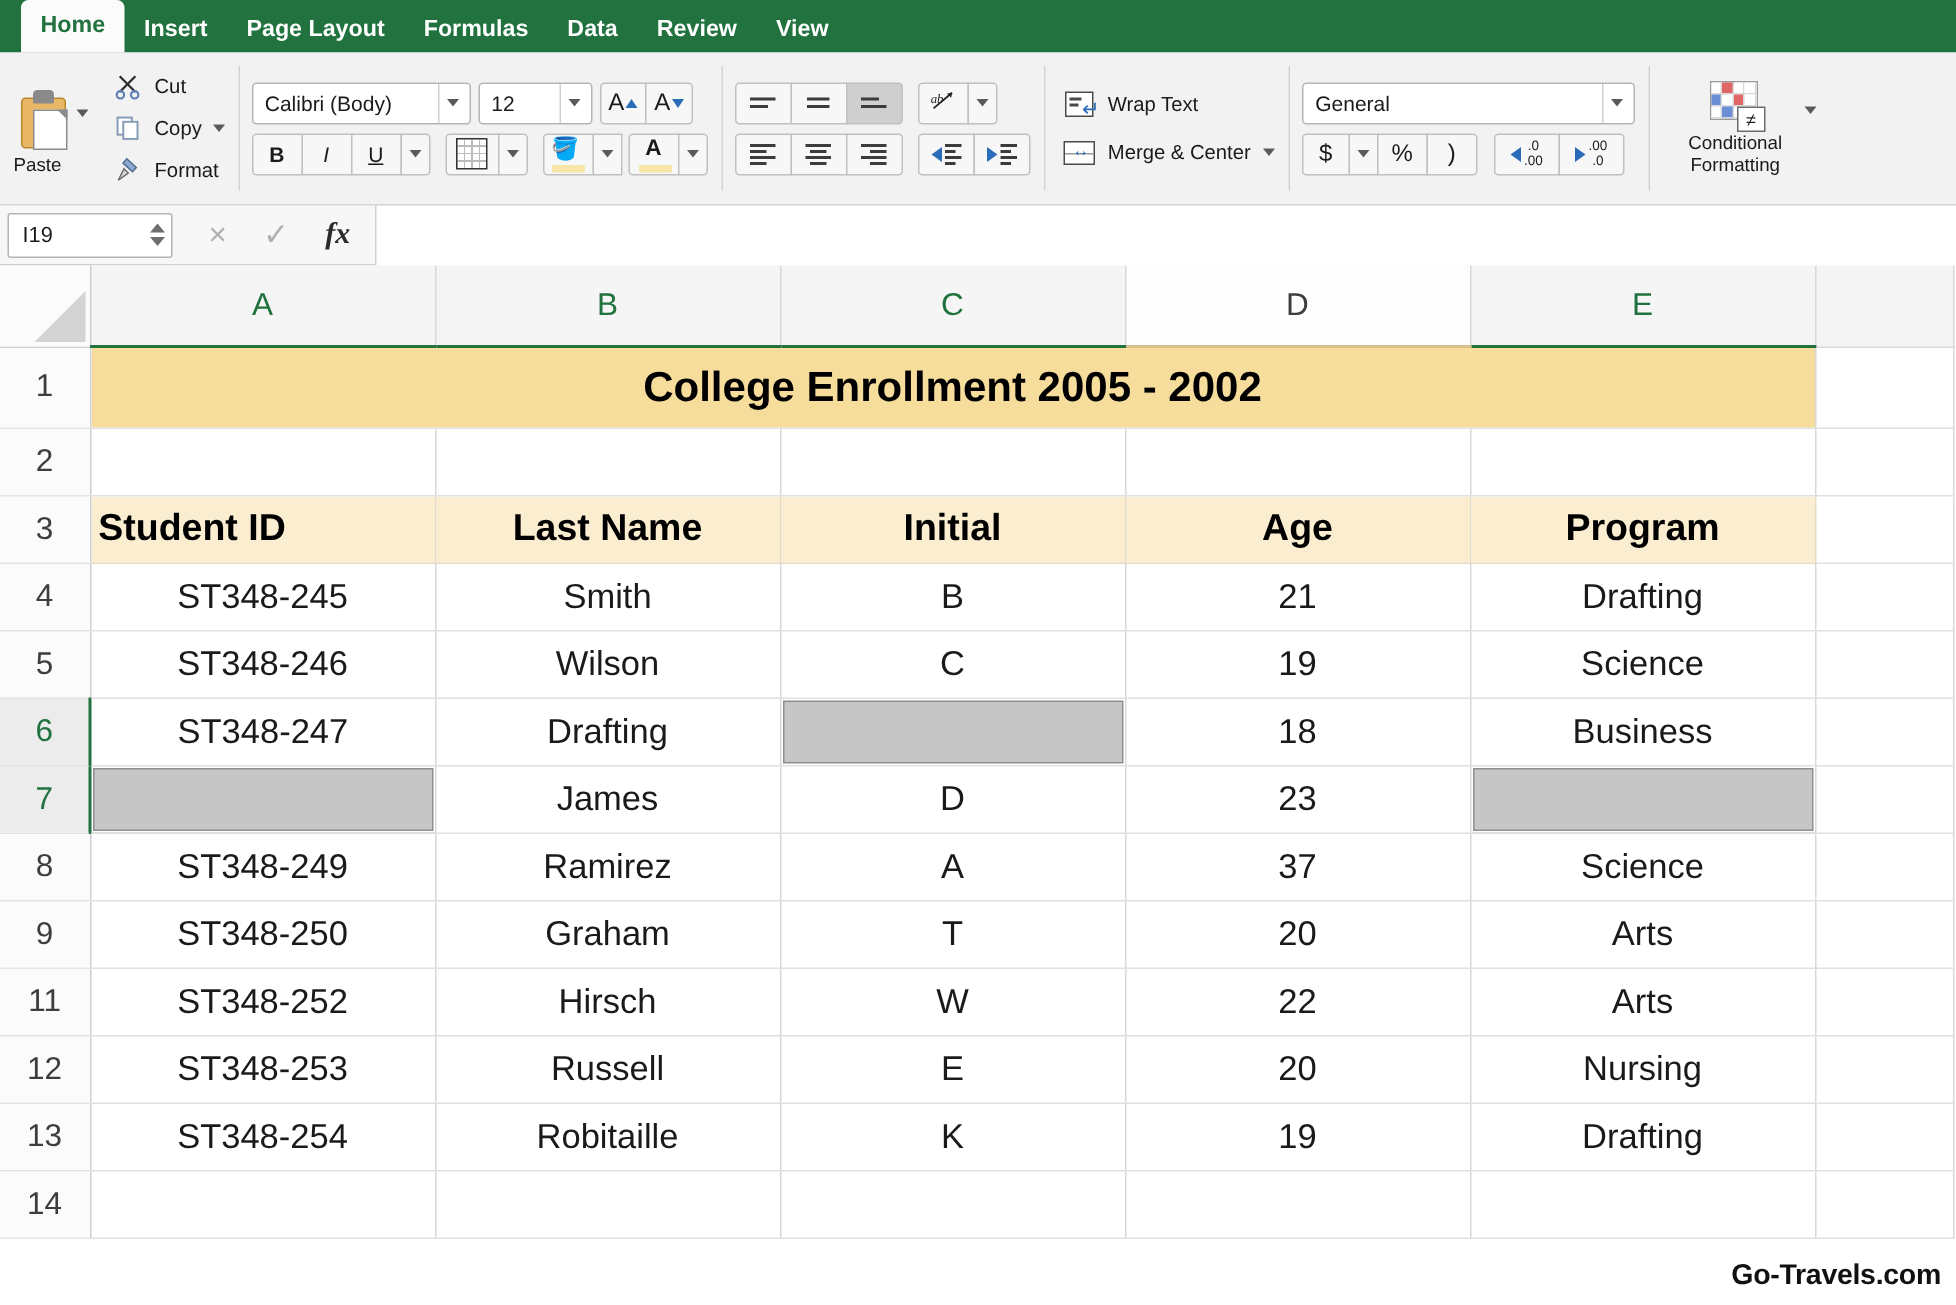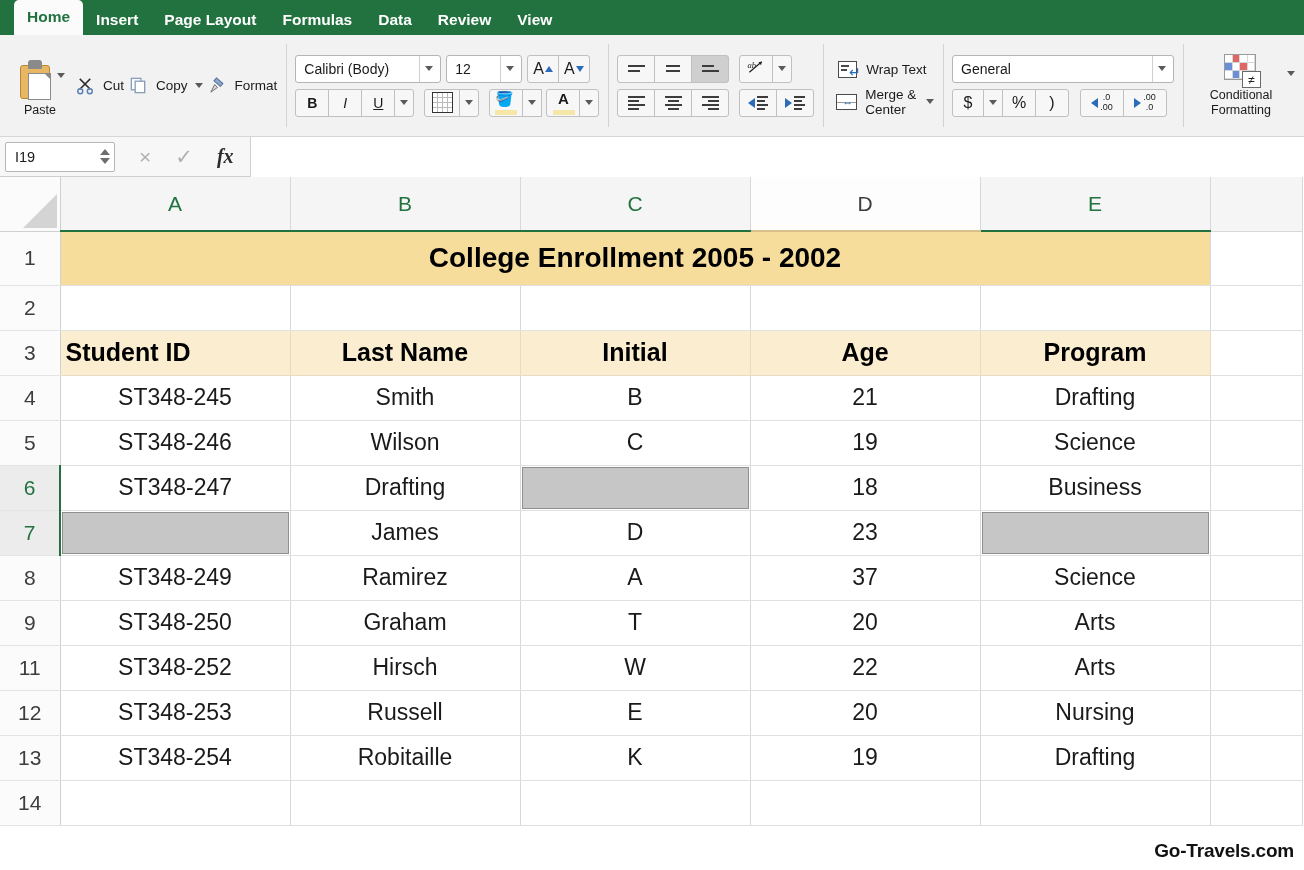--- a/index.html
+++ b/index.html
@@ -61,21 +61,21 @@
     content: "";
     position: absolute;
     left: 0; top: 9px; bottom: 9px;
     width: 1px;
     background: #d3d3d3;
   }
 
   
   .paste-col {
     display: flex; flex-direction: column;
-    align-items: center; justify-content: center;
+    align-items: flex-start; justify-content: center;
     width: 62px;
     padding-top: 4px;
   }
   .paste-lbl { font-size: 12.5px; color: #1a1a1a; margin-top: 2px; }
   .clipboard-ico { position: relative; width: 40px; height: 42px; }
   .cb-body {
     position: absolute; left: 5px; top: 6px;
     width: 30px; height: 34px;
     background: #e8b765; border: 1.5px solid #b8882f; border-radius: 3px;
   }
@@ -97,21 +97,21 @@
   }
   .caret-sm {
     width: 0; height: 0;
     border-left: 4px solid transparent;
     border-right: 4px solid transparent;
     border-top: 5px solid #5a5a5a;
     display: inline-block;
   }
   .paste-caret { margin-left: 2px; margin-top: 14px; }
 
-  .cmds { display: flex; flex-direction: row; justify-content: center; gap: 4px; padding-left: 4px;}
+  .cmds { display: flex; flex-direction: column; justify-content: center; gap: 4px; padding-left: 4px;}
   .cmd { display: flex; align-items: center; gap: 7px; font-size: 13.5px; color: #1a1a1a; height: 24px;}
   .cmd .gl { width: 21px; height: 21px; display:flex; align-items:center; justify-content:center; }
 
   
   .fontbox {
     display: flex; flex-direction: column; justify-content: center; gap: 6px;
   }
   .row { display: flex; align-items: center; gap: 5px; }
   .inp {
     background: #ffffff;

